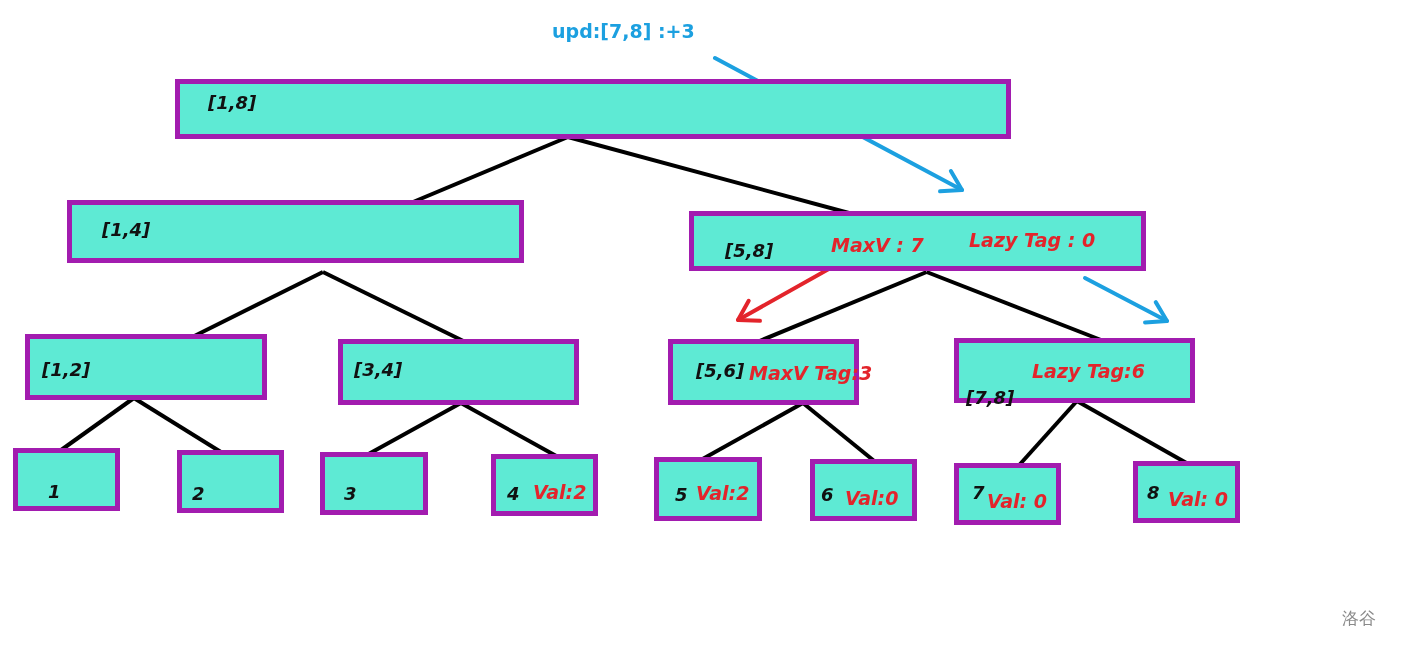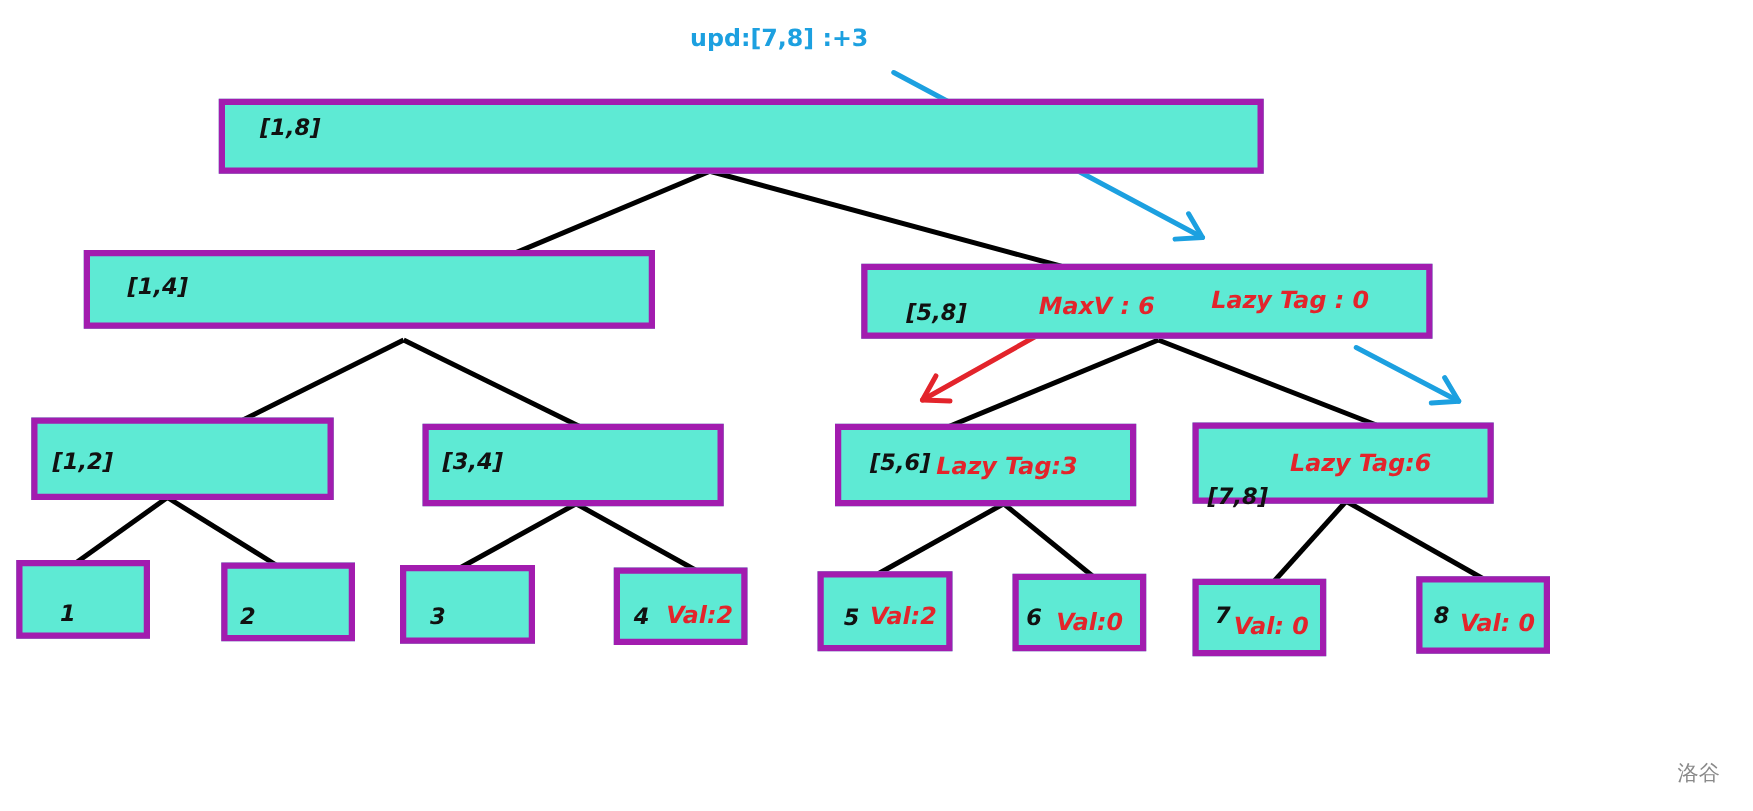--- a/index.html
+++ b/index.html
@@ -53,33 +53,33 @@
 
 <div class="node" id="n18" style="left:175px; top:79px; width:836px; height:60px;">
   <span class="lbl black" style="left:28px; top:10px;">[1,8]</span>
 </div>
 
 <div class="node" id="n14" style="left:67px; top:200px; width:457px; height:63px;">
   <span class="lbl black" style="left:30px; top:16px;">[1,4]</span>
 </div>
 <div class="node" id="n58" style="left:689px; top:211px; width:457px; height:60px;">
   <span class="lbl black" style="left:31px; top:26px;">[5,8]</span>
-  <span class="lbl red" style="left:137px; top:20px; font-size:19px;">MaxV : 6</span>
+  <span class="lbl red" style="left:137px; top:20px; font-size:19px;">MaxV : 7</span>
   <span class="lbl red" style="left:275px; top:15px; font-size:19px;">Lazy Tag : 0</span>
 </div>
 
 <div class="node" id="n12" style="left:25px; top:334px; width:242px; height:66px;text-align:right;">
   <span class="lbl black" style="left:12px; top:22px;">[1,2]</span>
 </div>
 <div class="node" id="n34" style="left:338px; top:339px; width:241px; height:66px;">
   <span class="lbl black" style="left:11px; top:17px;">[3,4]</span>
 </div>
-<div class="node" id="n56" style="left:668px; top:339px; width:241px; height:66px;">
+<div class="node" id="n56" style="left:668px; top:339px; width:191px; height:66px;">
   <span class="lbl black" style="left:23px; top:18px;">[5,6]</span>
-  <span class="lbl red" style="left:76px; top:20px; font-size:19px;">Lazy Tag:3</span>
+  <span class="lbl red" style="left:76px; top:20px; font-size:19px;">MaxV Tag:3</span>
 </div>
 <div class="node" id="n78" style="left:954px; top:338px; width:241px; height:65px;">
   <span class="lbl black" style="left:7px; top:18px;margin-top:28px;">[7,8]</span>
   <span class="lbl red" style="left:73px; top:19px; font-size:19px;">Lazy Tag:6</span>
 </div>
 
 <div class="node" id="l1" style="left:13px; top:448px; width:107px; height:63px;">
   <span class="lbl black" style="left:30px; top:30px;">1</span>
 </div>
 <div class="node" id="l2" style="left:177px; top:450px; width:107px; height:63px;">

